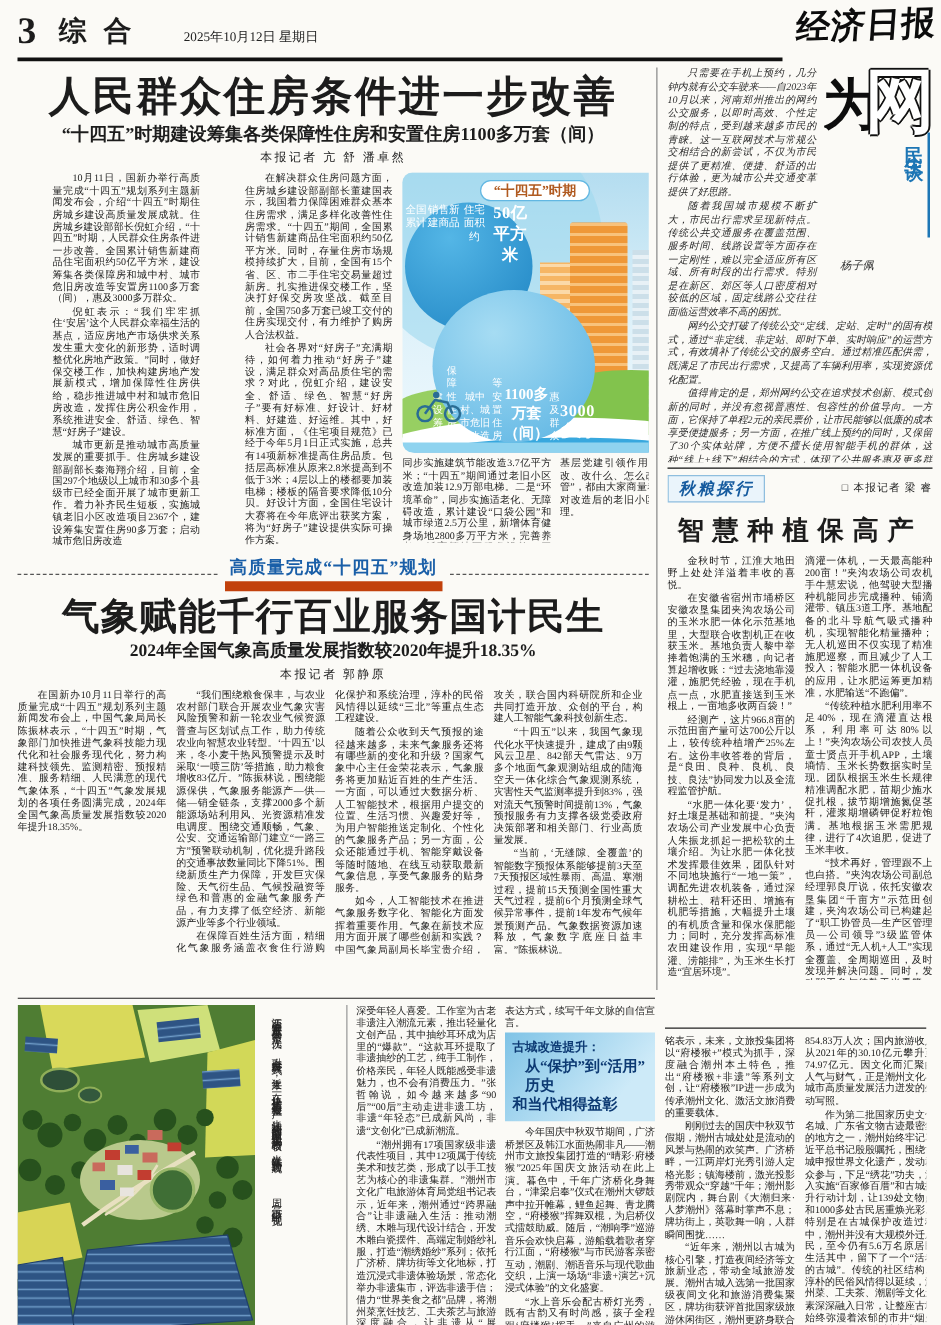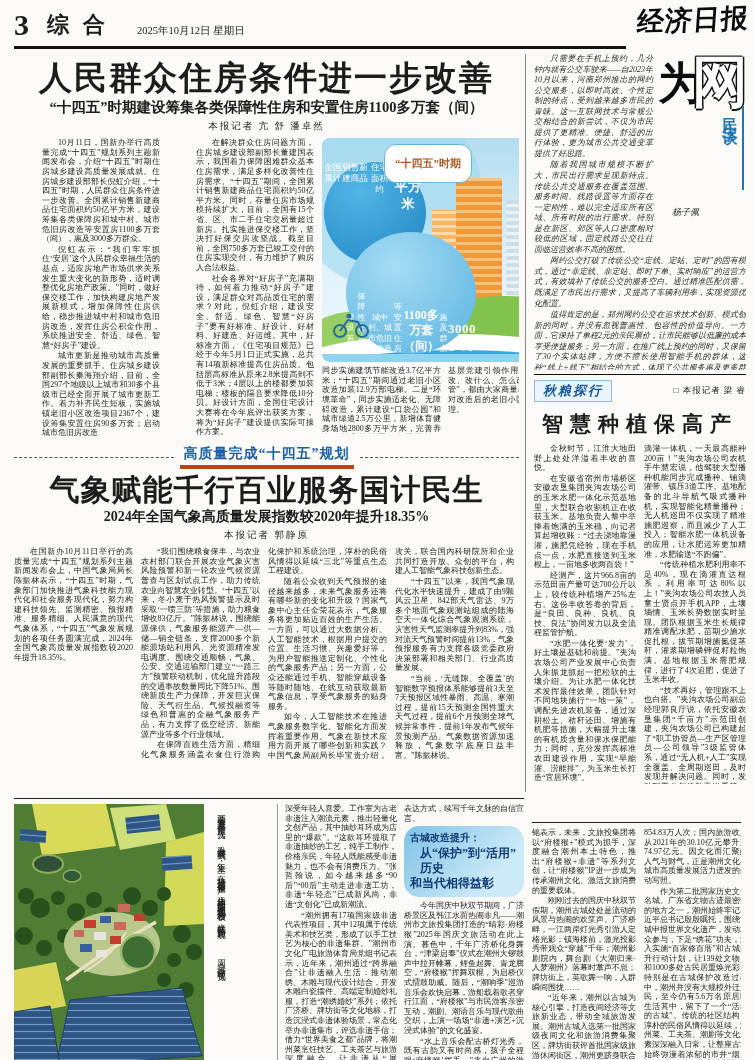--- a/index.html
+++ b/index.html
@@ -3,21 +3,21 @@
 <meta charset="utf-8">
 <style>
   html,body{margin:0;padding:0;background:#d9d9d2;}
   .page{position:relative;width:753px;height:1060px;background:#fbfaf6;overflow:hidden;
         font-family:"Liberation Serif","DejaVu Serif",serif;color:#1c1c1c;
         box-sizing:border-box;padding:8px 12px 0 14px;}
   
   .hdr{position:relative;height:38px;border-bottom:3px solid #111;width:612px;}
   .hdr-num{font-size:30px;font-weight:900;display:inline-block;vertical-align:bottom;line-height:34px;}
   .hdr-sec{font-size:22px;font-weight:700;letter-spacing:14px;display:inline-block;margin-left:14px;vertical-align:bottom;line-height:34px;}
-  .hdr-date{font-size:10.5px;display:inline-block;margin-left:14px;vertical-align:bottom;line-height:22px;color:#222;}
+  .hdr-date{font-size:10.5px;display:inline-block;margin-left:24px;vertical-align:bottom;line-height:22px;color:#222;}
   .masthead{position:absolute;top:2px;right:4px;width:112px;text-align:right;font-size:27px;font-weight:900;
             transform:rotate(-2deg) skewX(-6deg);letter-spacing:1px;color:#0c0c0c;}
   
   .grid{display:flex;margin-top:5px;}
   .main{width:505px;flex:none;}
   .sidebar{width:212px;flex:none;margin-left:6px;border-left:1px solid #8a8a8a;padding-left:8px;}
   
   p.b{font-size:8px;line-height:1.2;text-align:justify;text-indent:2em;margin:0 0 1px 0;}
   p.cont{text-indent:0;}
   
@@ -37,32 +37,32 @@
   .bld1{left:134px;top:40px;width:46px;height:152px;background:repeating-linear-gradient(0deg,#ef9838 0 5px,#f8c27c 5px 8px);border-radius:2px;}
   .bld2{left:110px;top:72px;width:26px;height:120px;background:repeating-linear-gradient(0deg,#f6b665 0 4px,#fbd9a8 4px 7px);}
   .bld3{left:184px;top:62px;width:36px;height:130px;background:repeating-linear-gradient(0deg,#ccdfe9 0 4px,#e8f1f6 4px 7px);}
   .bld4{left:88px;top:122px;width:24px;height:70px;background:repeating-linear-gradient(0deg,#f2a84e 0 4px,#f9cd92 4px 7px);}
   .hill{position:absolute;bottom:14px;left:108px;width:150px;height:52px;background:#82c34d;border-radius:50% 50% 0 0;}
   .hill2{position:absolute;bottom:12px;left:-10px;width:120px;height:40px;background:#97cf62;border-radius:50% 50% 0 0;}
   .wave1{position:absolute;bottom:-36px;left:-30px;width:320px;height:64px;background:#fff;border-radius:50%;}
   .wave2{position:absolute;bottom:-44px;left:-20px;width:310px;height:56px;background:#38a8de;border-radius:50%;}
   .wave3{position:absolute;bottom:0;left:0;width:100%;height:8px;background:#8fd3ef;}
   .badge{position:absolute;top:6px;left:62px;background:#fff;border:1.5px solid #62b7e2;border-radius:12px;
-         padding:11px 10px;color:#b05a20;font-weight:bold;font-size:11px;z-index:5;}
+         padding:0 10px;color:#b05a20;font-weight:bold;font-size:11px;z-index:5;}
   .bub{position:absolute;border-radius:50%;color:#fff;text-align:center;z-index:4;
        display:flex;flex-direction:row;justify-content:center;line-height:1.3;}
   .bub1{left:2px;top:24px;width:102px;height:102px;background:radial-gradient(circle at 35% 28%,#54b6e6,#1e84c3);font-size:8.5px;}
   .bub2{left:24px;top:94px;width:130px;height:122px;background:radial-gradient(circle at 38% 28%,#a6dcf3,#58b2e2);font-size:8px;z-index:4;align-items:flex-end;}
   .bub-big{font-size:13px;font-weight:900;letter-spacing:.5px;}
   .bub-big2{font-size:12px;font-weight:900;}
   .cyclist{position:absolute;left:8px;bottom:24px;z-index:5;}
   
   .banner{display:flex;align-items:center;gap:6px;margin:7px 0 2px 0;}
   .banner .dash{flex:1;border-top:1.5px dashed #555;height:0;}
-  .banner-text{color:#1a5fa8;font-weight:bold;font-size:14px;border-bottom:4px solid #c2410c;padding:0 4px 2px;letter-spacing:1px;}
+  .banner-text{color:#1a5fa8;font-weight:bold;font-size:14px;border-bottom:8px solid #c2410c;padding:0 4px 2px;letter-spacing:1px;}
   
   .h1-w{font-size:30px;font-weight:900;text-align:center;letter-spacing:1px;margin:4px 0 2px 0;line-height:1.1;}
   .h2-w{font-size:14px;font-weight:bold;text-align:center;margin:1px 0 2px 0;}
   .wcols{display:flex;gap:8px;height:212px;overflow:hidden;}
   .wcol{width:119px;flex:none;}
   
   .cmt{position:relative;height:316px;overflow:hidden;}
   .cmt p{font-size:8px;font-style:italic;line-height:1.32;text-align:justify;text-indent:2em;margin:0 0 1px 0;color:#2a2a2a;}
   .cmt-float{float:right;width:88px;height:188px;position:relative;margin-left:5px;}
   .wei{position:absolute;left:0;top:8px;font-size:44px;font-weight:900;line-height:1;color:#0d0d0d;}
@@ -85,21 +85,21 @@
   .bottom{display:flex;margin-top:6px;height:276px;overflow:hidden;}
   .bottom-left{display:flex;border-top:1.5px solid #222;padding-top:5px;gap:7px;}
   .photo-wrap{width:190px;flex:none;}
   .caption{width:62px;flex:none;border-right:1px solid #999;padding:4px 4px 0 0;}
   .caption-inner{writing-mode:vertical-rl;height:250px;font-size:8.5px;line-height:2.35;letter-spacing:1px;color:#222;}
   .cap-credit{margin-top:14px;}
   .bcol1{width:112px;flex:none;}
   .bcol2{width:120px;flex:none;}
   .late{flex:1;display:flex;gap:8px;margin-top:24px;margin-left:8px;border-top:1.5px solid #222;padding-top:5px;}
   .bcol3,.bcol4{width:104px;flex:1;}
-  .gc-box{background:linear-gradient(130deg,#7fc3e6,#cdeaf8 75%);padding:5px 6px 6px;margin:3px 0 4px 0;border-radius:15px;}
+  .gc-box{background:linear-gradient(130deg,#7fc3e6,#cdeaf8 75%);padding:5px 6px 6px;margin:3px 0 4px 0;}
   .gc-t1{color:#0d3a73;font-weight:bold;font-size:10px;margin:0;}
   .gc-t2{color:#0d3a73;font-weight:900;font-size:12px;margin:1px 0 0 10px;line-height:1.25;}
   .gc-t3{color:#0d3a73;font-weight:900;font-size:12px;margin:0;line-height:1.25;}
 </style>
 </head>
 <body>
 
 <div class="page">
 
   <div class="hdr">

